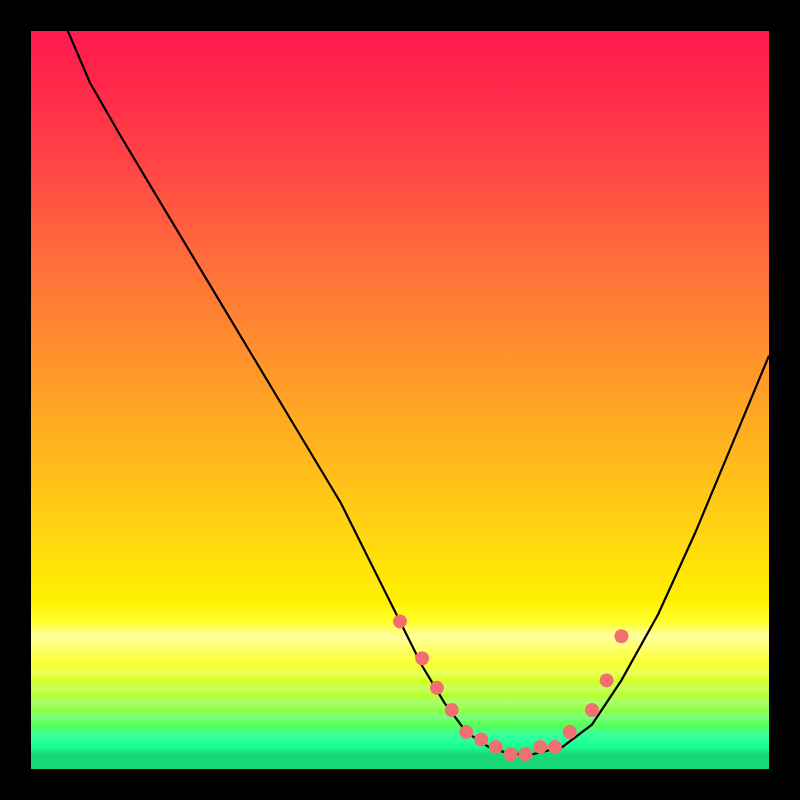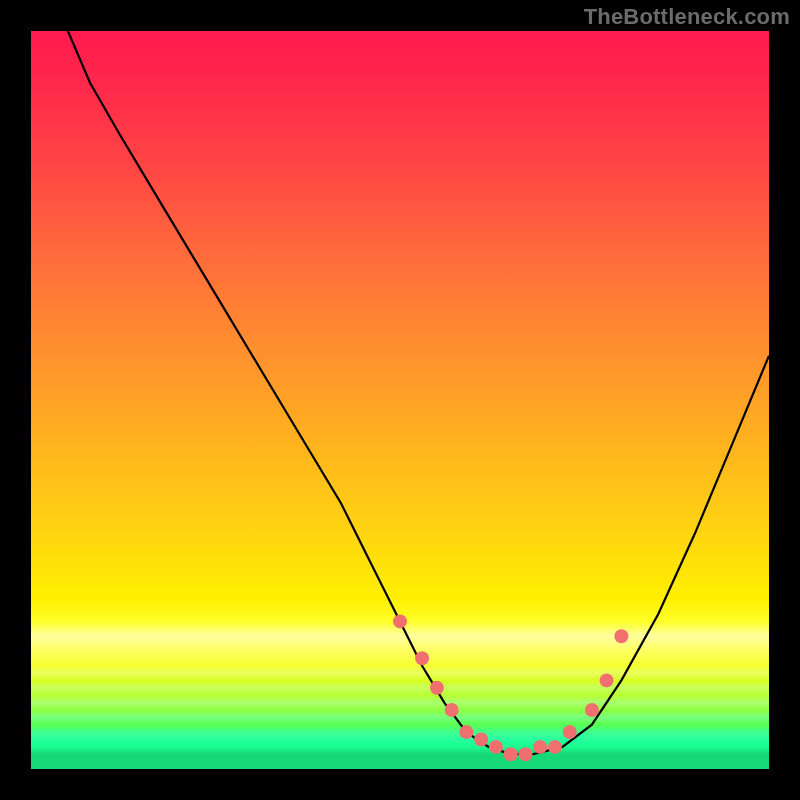--- a/index.html
+++ b/index.html
@@ -66,21 +66,20 @@
     font-size: 22px;
     font-weight: bold;
     color: #6b6b6b;
     letter-spacing: 0.2px;
   }
 </style>
 </head>
 <body>
 
 <div class="frame">
-  <div class="attribution">TheBottleneck.com</div>
 
   <div class="plot">
     <div class="gradient"></div>
 
     <svg class="curve" viewBox="0 0 738 738" preserveAspectRatio="none">
       <g>
         <path id="curve-path" d="M36.9 0.0 L59.0 51.7 L88.6 103.3 L132.8 177.1 L177.1 250.9 L221.4 324.7 L265.7 398.5 L310.0 472.3 L339.5 531.4 L369.0 590.4 L391.1 634.7 L413.3 671.6 L435.4 701.1 L457.6 715.9 L479.7 723.2 L501.8 723.2 L531.4 715.9 L560.9 693.7 L590.4 649.4 L627.3 583.0 L664.2 501.8 L701.1 413.3 L738.0 324.7" fill="none" stroke="#000000" stroke-width="2.2"></path>
       </g>
       <g id="dots-group">
           <circle cx="369.0" cy="590.4" r="7" fill="#f26f6f"></circle>

